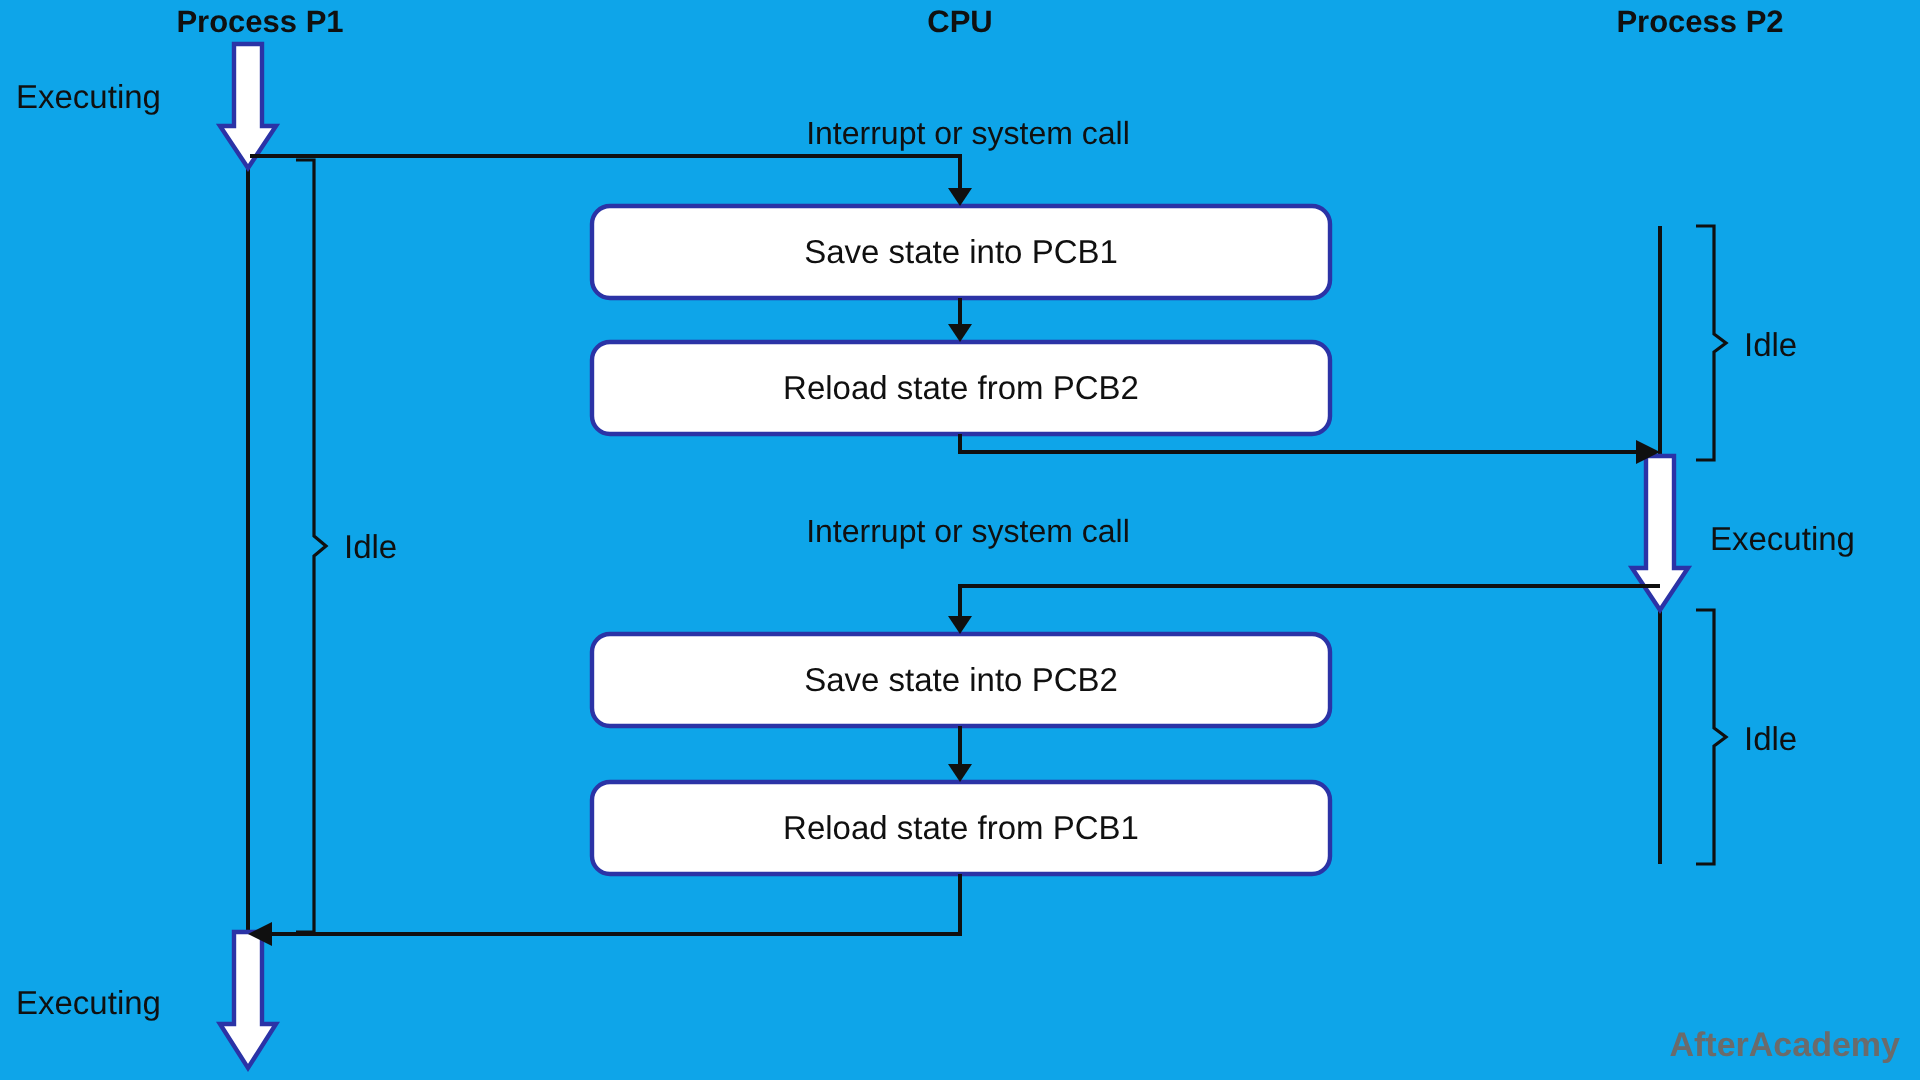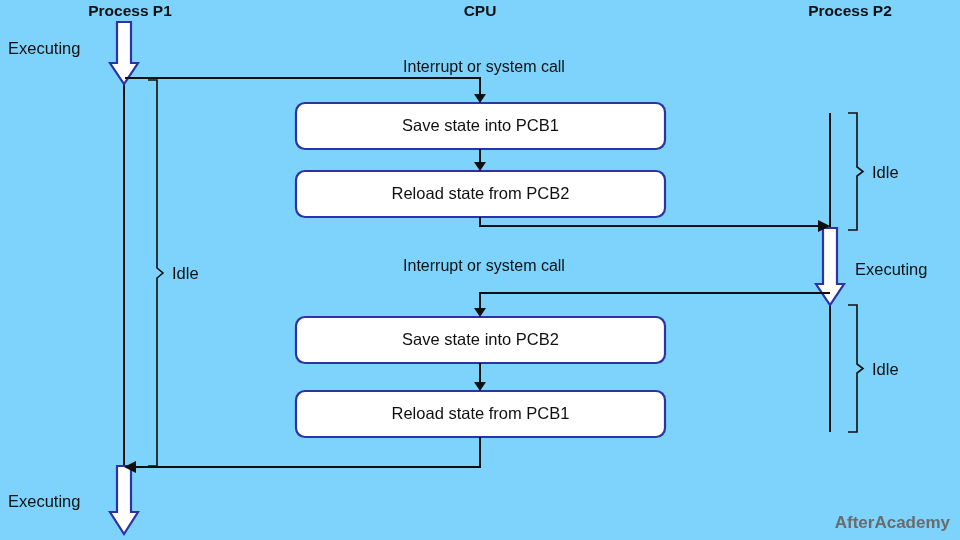--- a/index.html
+++ b/index.html
@@ -10,21 +10,21 @@
   body {
     width: 960px;
     height: 540px;
     overflow: hidden;
     font-family: "Liberation Sans", sans-serif;
   }
   #diagram-root {
     position: relative;
     width: 960px;
     height: 540px;
-    background: #7dd3fc;
+    background: #0ea5e9;
   }
   svg#diagram {
     position: absolute;
     top: 0;
     left: 0;
     width: 960px;
     height: 540px;
     display: block;
   }
   text {

